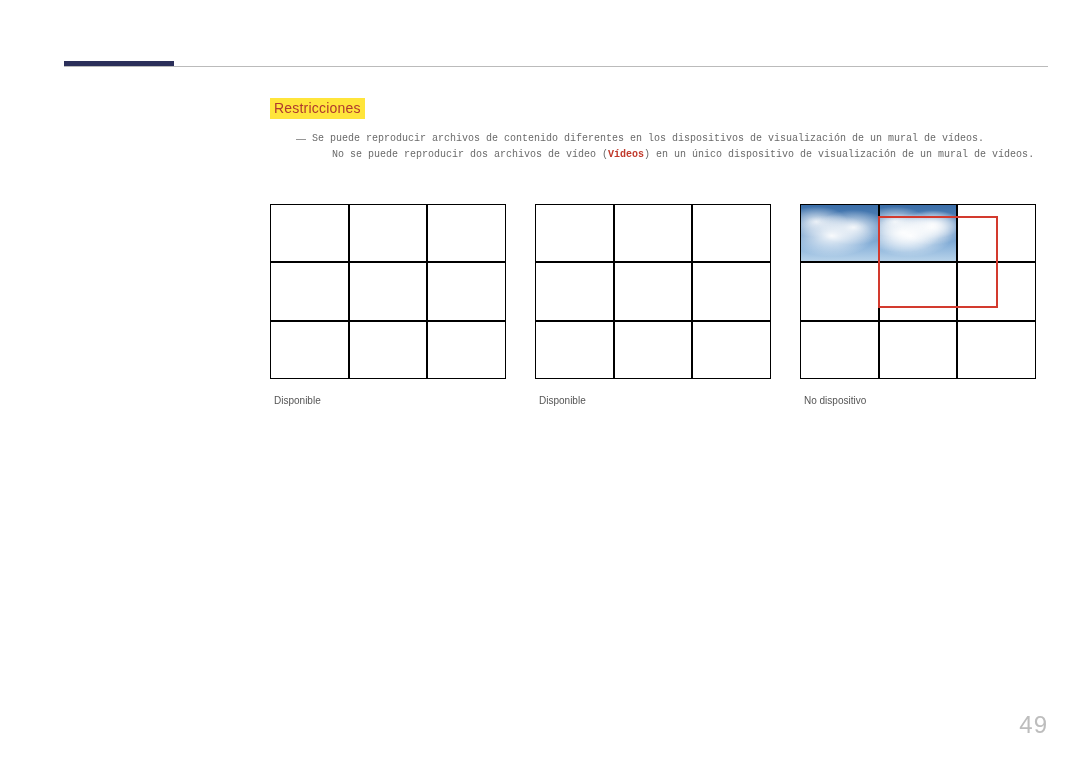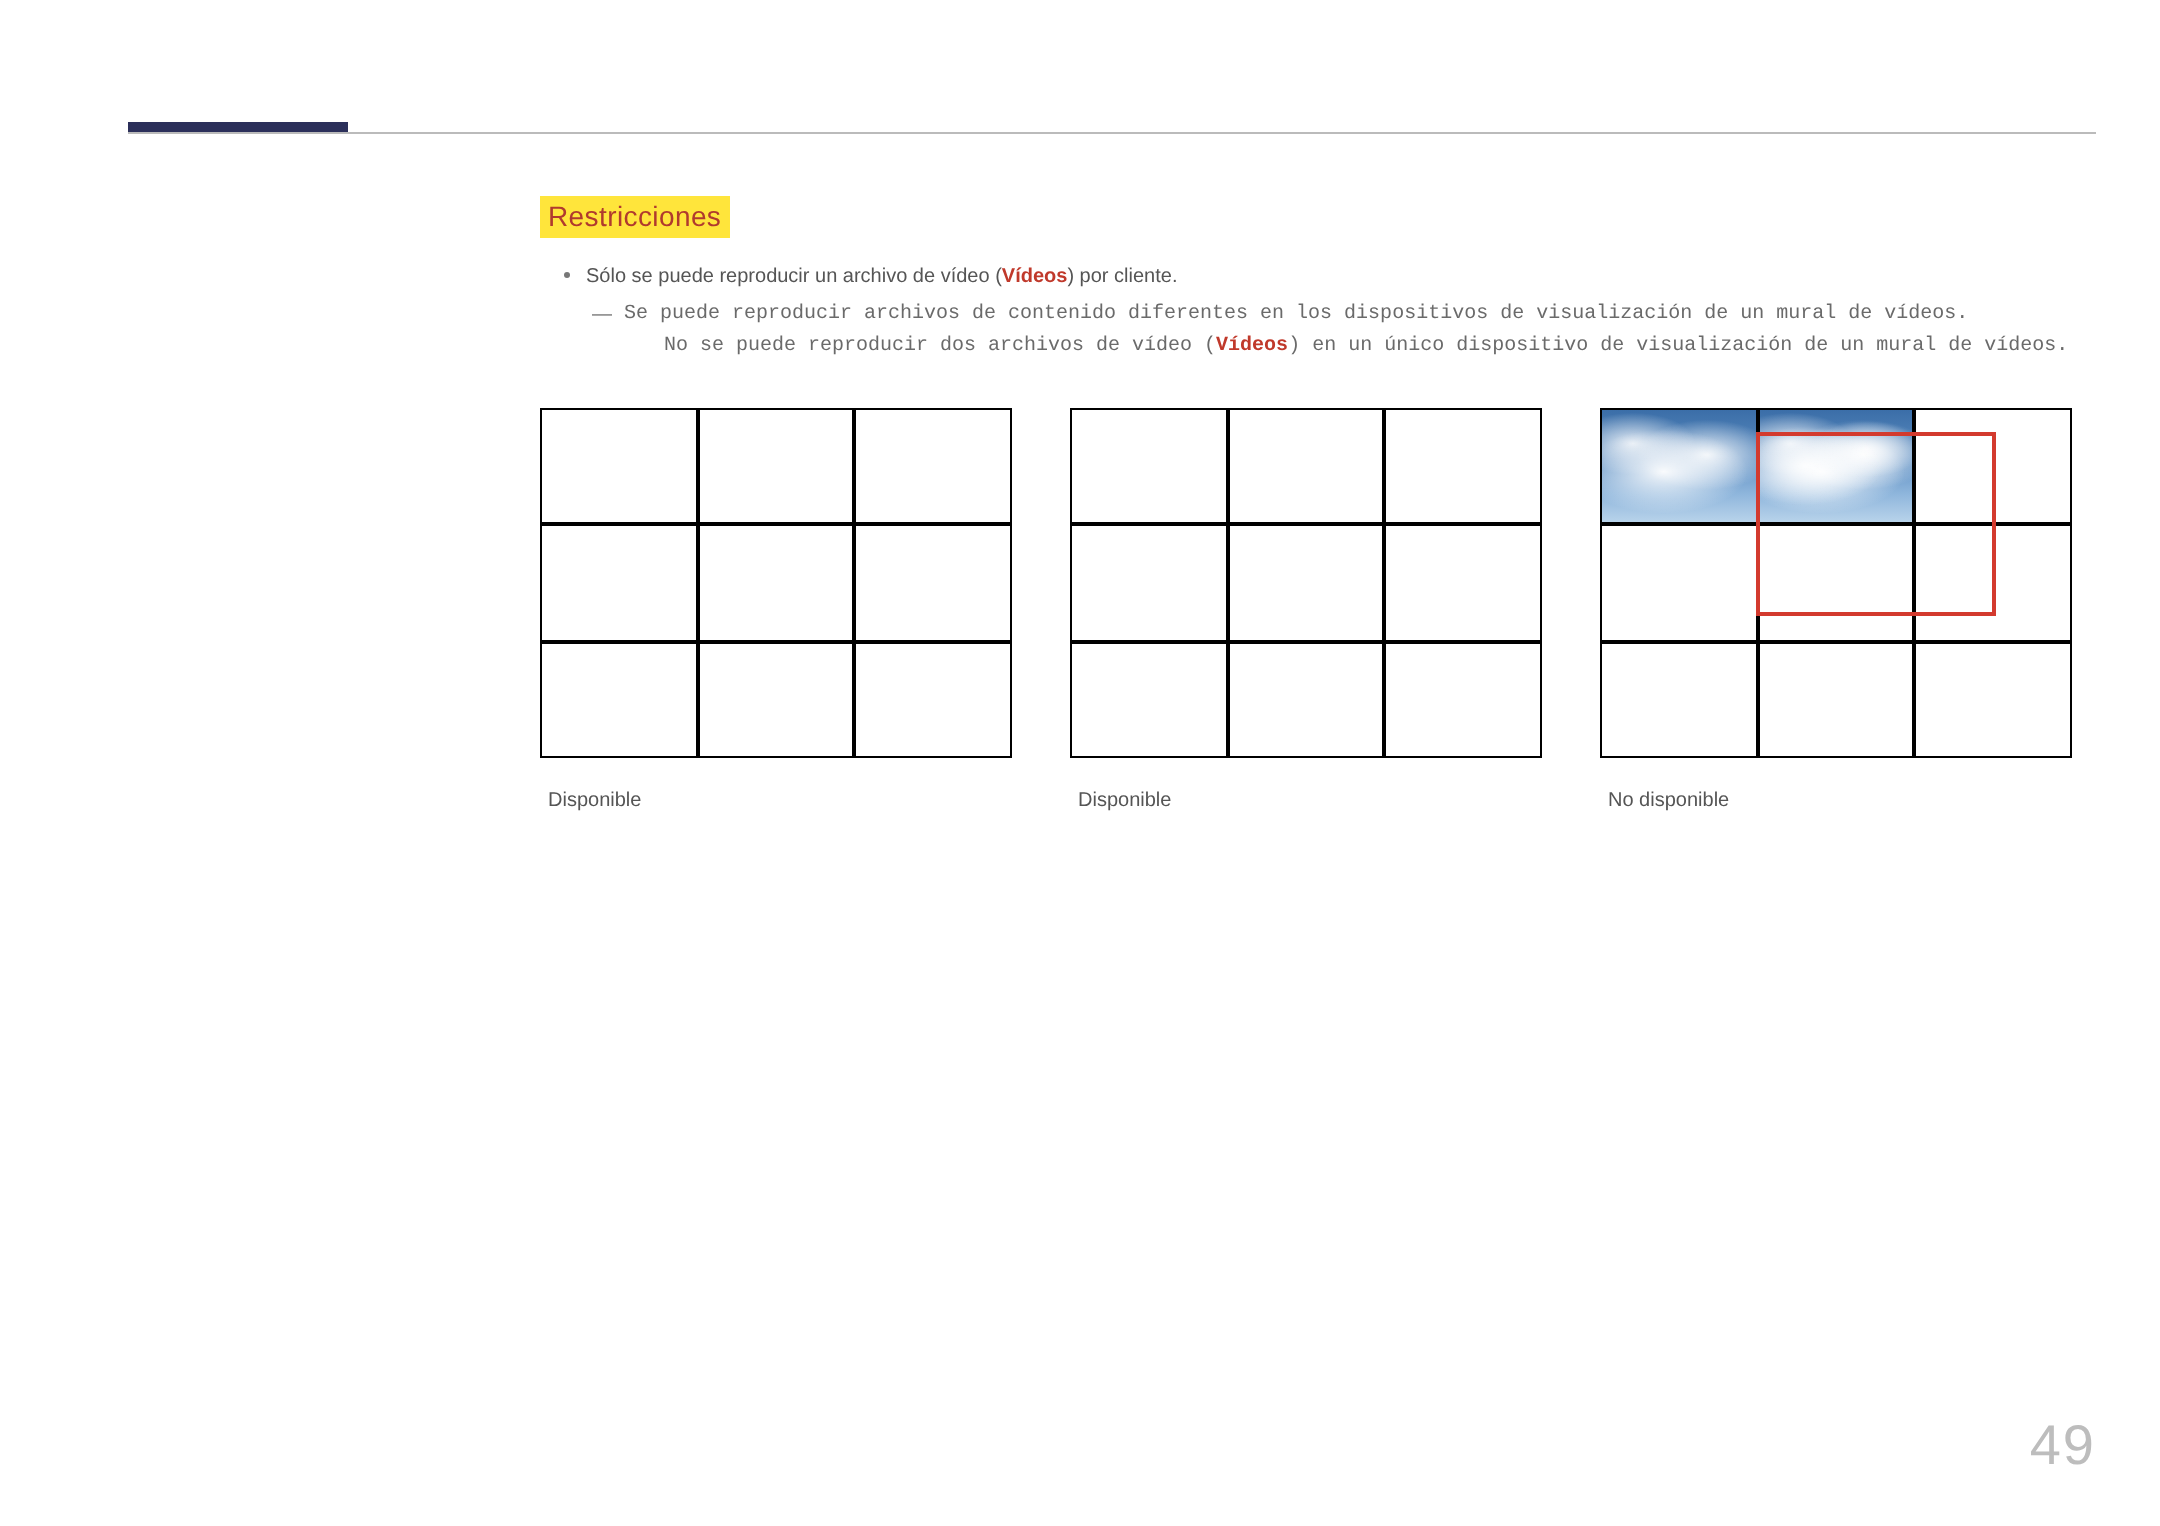--- a/index.html
+++ b/index.html
@@ -42,39 +42,33 @@
     background:
       radial-gradient(ellipse 55px 28px at 30% 50%, rgba(255,255,255,.92), rgba(255,255,255,0) 70%),
       radial-gradient(ellipse 40px 20px at 70% 35%, rgba(255,255,255,.85), rgba(255,255,255,0) 70%);
   }
   .red-overlay {
     position: absolute;
     border: 2px solid #d33a2e;
     pointer-events: none;
     
   }
-  .page-number { position: absolute; right: 48px; bottom: 24px; font-size: 28px; color: #bdbdbd; font-weight: 300; letter-spacing: 1px; }
+  .page-number { position: absolute; right: 48px; bottom: 24px; font-size: 24px; color: #bdbdbd; font-weight: 300; letter-spacing: 1px; }
 </style>
 </head>
 <body>
 
 <div class="page">
   <div class="top-rule"></div>
   <div class="top-accent"></div>
 
   <div class="content">
     <div class="section-title">Restricciones</div>
 
     <div class="bullets">
-      <div class="bullet-row">
-        <div class="dot"></div>
-        <div class="bullet-text">
-          <span>Sólo se puede reproducir un archivo de vídeo (</span><span class="em">Vídeos</span><span>) por cliente.</span>
-        </div>
-      </div>
       <div class="sub">
         <div class="sub-row">
           <span class="dash">―</span>
           <span class="txt">Se puede reproducir archivos de contenido diferentes en los dispositivos de visualización de un mural de vídeos.</span>
         </div>
         <div class="sub-row" style="margin-left:14px;padding-left:22px;">
           <span class="txt">
             <span>No se puede reproducir dos archivos de vídeo (</span><span class="em">Vídeos</span><span>) en un único dispositivo de visualización de un mural de vídeos.</span>
           </span>
         </div>
@@ -130,19 +124,19 @@
           <div class="cell"></div>
           <div class="cell"></div>
             <div class="cell"></div>
             <div class="cell"></div>
           <div class="cell"></div>
             <div class="cell"></div>
             <div class="cell"></div>
         </div>
         <div class="red-overlay" style="left:78px; top:12px; width:120px; height:92px;"></div>
       </div>
-      <div class="caption">No disponible</div>
+      <div class="caption">No dispositivo</div>
     </div>
 
   </div>
 
   <div class="page-number">49</div>
 </div>
 
 </body></html>

